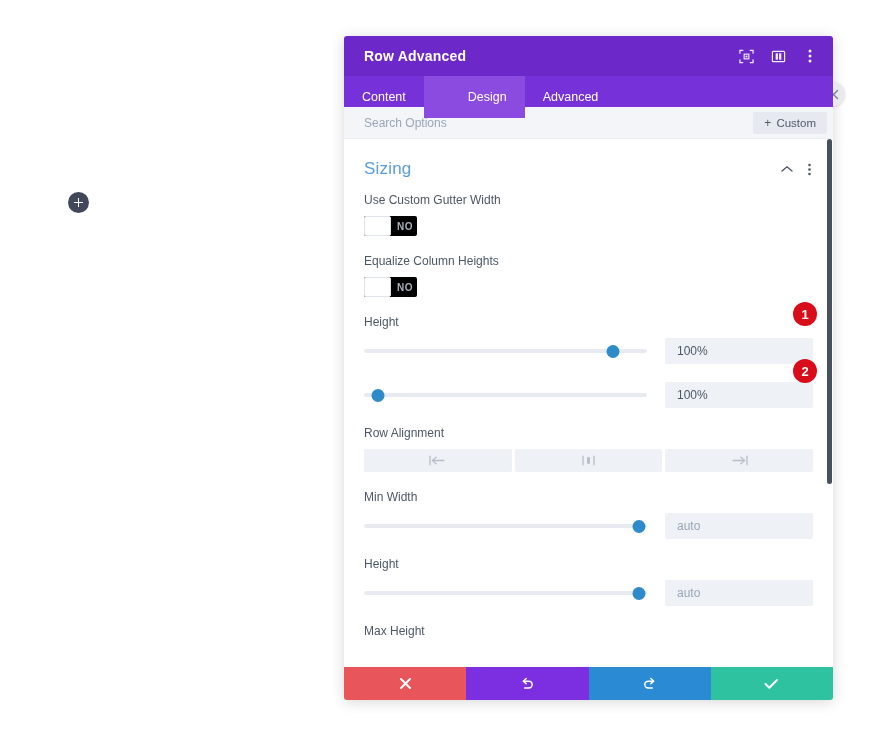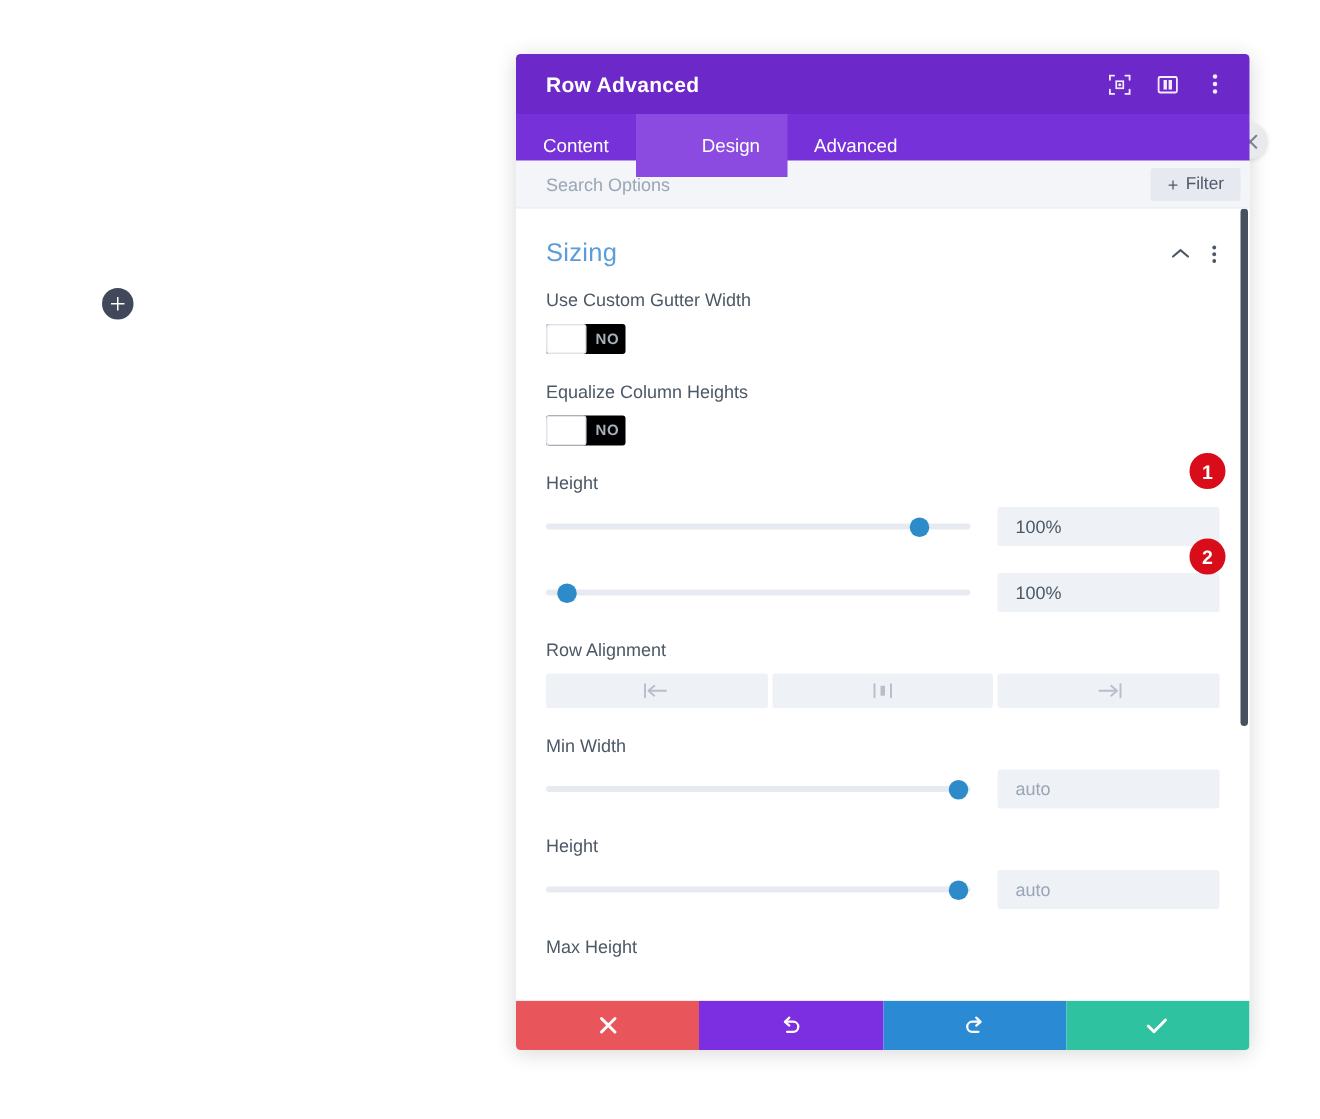--- a/index.html
+++ b/index.html
@@ -213,21 +213,21 @@
     <div class="tabs">
       <div class="tab">Content</div>
       <div class="tab active">Design</div>
       <div class="tab">Advanced</div>
     </div>
 
     <div class="search-bar">
       <input class="search-input" type="text" placeholder="Search Options" style="">
       <div class="filter-btn">
         <span class="filter-plus">+</span>
-        <span>Filter</span>
+        <span>Custom</span>
       </div>
     </div>
 
     <div class="modal-body">
       <div class="body-scroll">
 
         <div class="section-head">
           <div class="section-title">Sizing</div>
           <div class="sec-icon">
             <svg width="12" height="8" viewBox="0 0 12 8">

